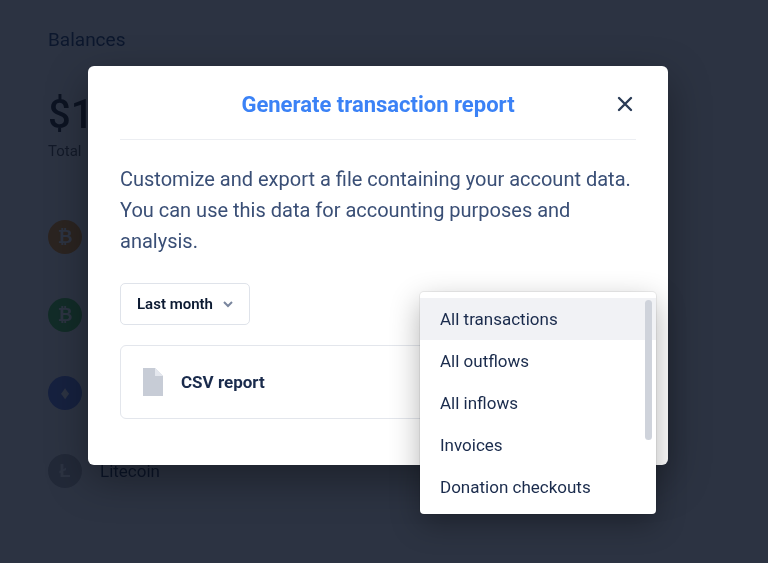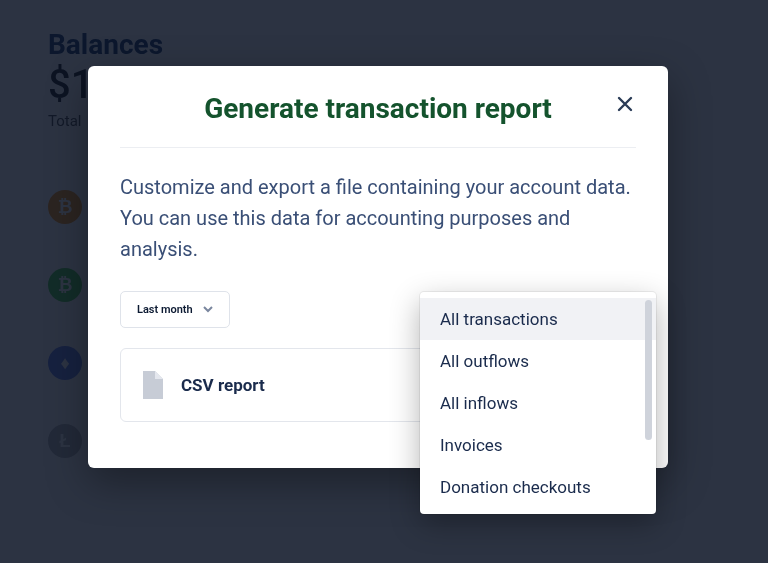--- a/index.html
+++ b/index.html
@@ -11,23 +11,24 @@
   }
 
   
   .bg-page {
     position: absolute;
     inset: 0;
     padding: 28px 48px;
     color: #1a2b4c;
   }
   .bg-heading {
-    font-size: 28px;
-    font-weight: 700;
+    font-size: 19px;
+    font-weight: 400;
     color: #1c3b6b;
+    margin-bottom: 40px;
   }
   .bg-balance {
     font-size: 40px;
     font-weight: 500;
     color: #222;
   }
   .bg-sub {
     font-size: 15px;
     color: #4a4a4a;
     margin-top: 4px;
@@ -71,23 +72,23 @@
   }
   .modal-header {
     display: flex;
     align-items: center;
     justify-content: center;
     position: relative;
     padding-bottom: 22px;
     border-bottom: 1px solid #eceef2;
   }
   .modal-title {
-    font-size: 28px;
+    font-size: 22px;
     font-weight: 700;
-    color: #14532d;
+    color: #3b82f6;
     text-align: center;
   }
   .close-btn {
     position: absolute;
     right: -4px;
     top: -2px;
     width: 30px; height: 30px;
     display: flex; align-items: center; justify-content: center;
     cursor: pointer;
     color: #2a3b56;
@@ -102,21 +103,21 @@
   }
 
   .date-dropdown {
     margin-top: 26px;
     display: inline-flex;
     align-items: center;
     gap: 10px;
     border: 1px solid #dfe3ea;
     border-radius: 5px;
     padding: 11px 16px;
-    font-size: 11px;
+    font-size: 15px;
     font-weight: 600;
     color: #0c1a32;
     cursor: pointer;
     background: #fff;
   }
   .caret {
     color: #7a869e;
     display: inline-flex;
   }
 

